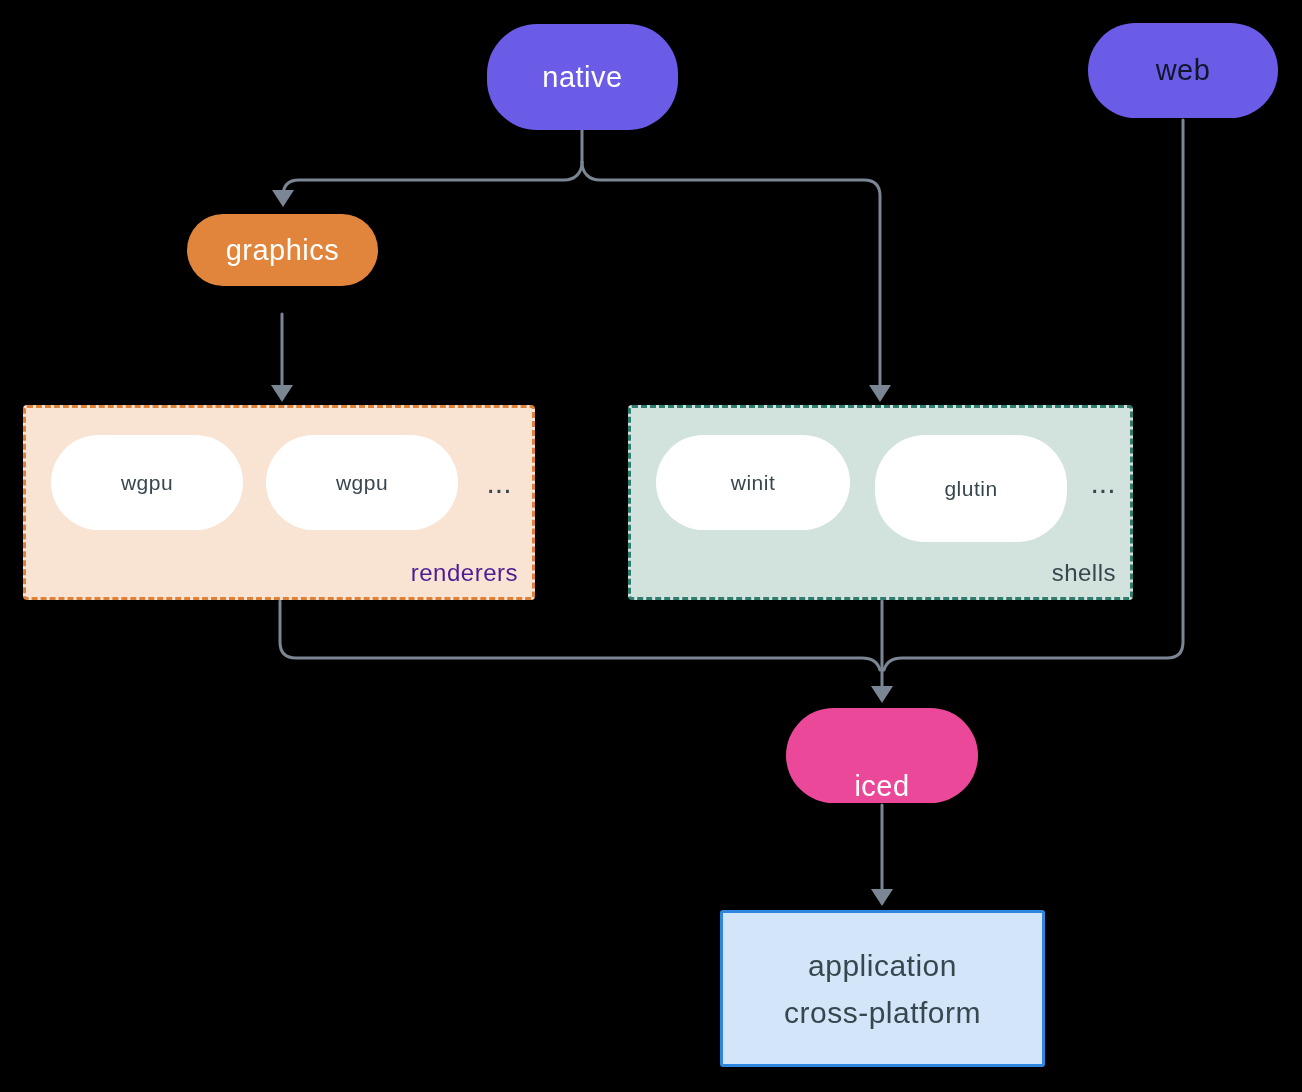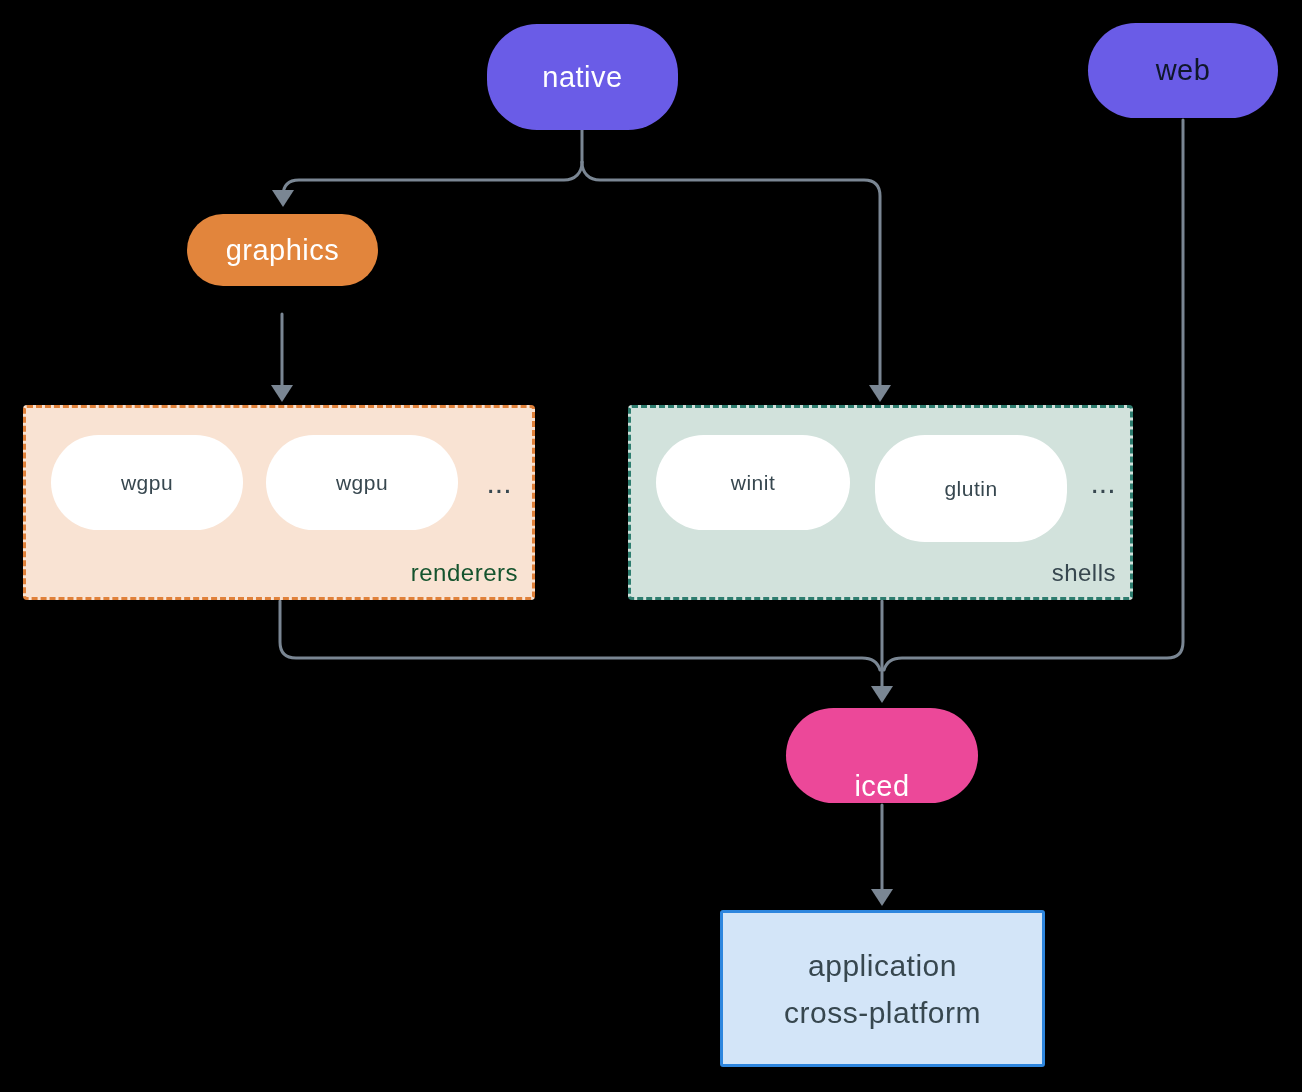--- a/index.html
+++ b/index.html
@@ -135,21 +135,21 @@
   </div>
 
   <div class="group group-renderers" style="background-color: rgb(249, 227, 211); border-color: rgb(224, 129, 58);">
     <div class="pill g-pill-1" style="background-color: rgb(255, 255, 255); color: rgb(55, 71, 79);">
       <span>wgpu</span>
     </div>
     <div class="pill g-pill-2" style="background-color: rgb(255, 255, 255); color: rgb(55, 71, 79);">
       <span>wgpu</span>
     </div>
     <span class="ellipsis ellipsis-renderers" style="color: rgb(55, 71, 79);">...</span>
-    <span class="group-label" style="color: #14532d; margin-left: 17px;">renderers</span>
+    <span class="group-label" style="color: #4c1d95; margin-left: 17px;">renderers</span>
   </div>
 
   <div class="group group-shells" style="background-color: rgb(210, 226, 220); border-color: rgb(46, 125, 111);">
     <div class="pill gs-pill-1" style="background-color: rgb(255, 255, 255); color: rgb(55, 71, 79);">
       <span>winit</span>
     </div>
     <div class="pill gs-pill-2" style="background-color: rgb(255, 255, 255); color: rgb(55, 71, 79);">
       <span>glutin</span>
     </div>
     <span class="ellipsis ellipsis-shells" style="color: rgb(55, 71, 79);">...</span>

